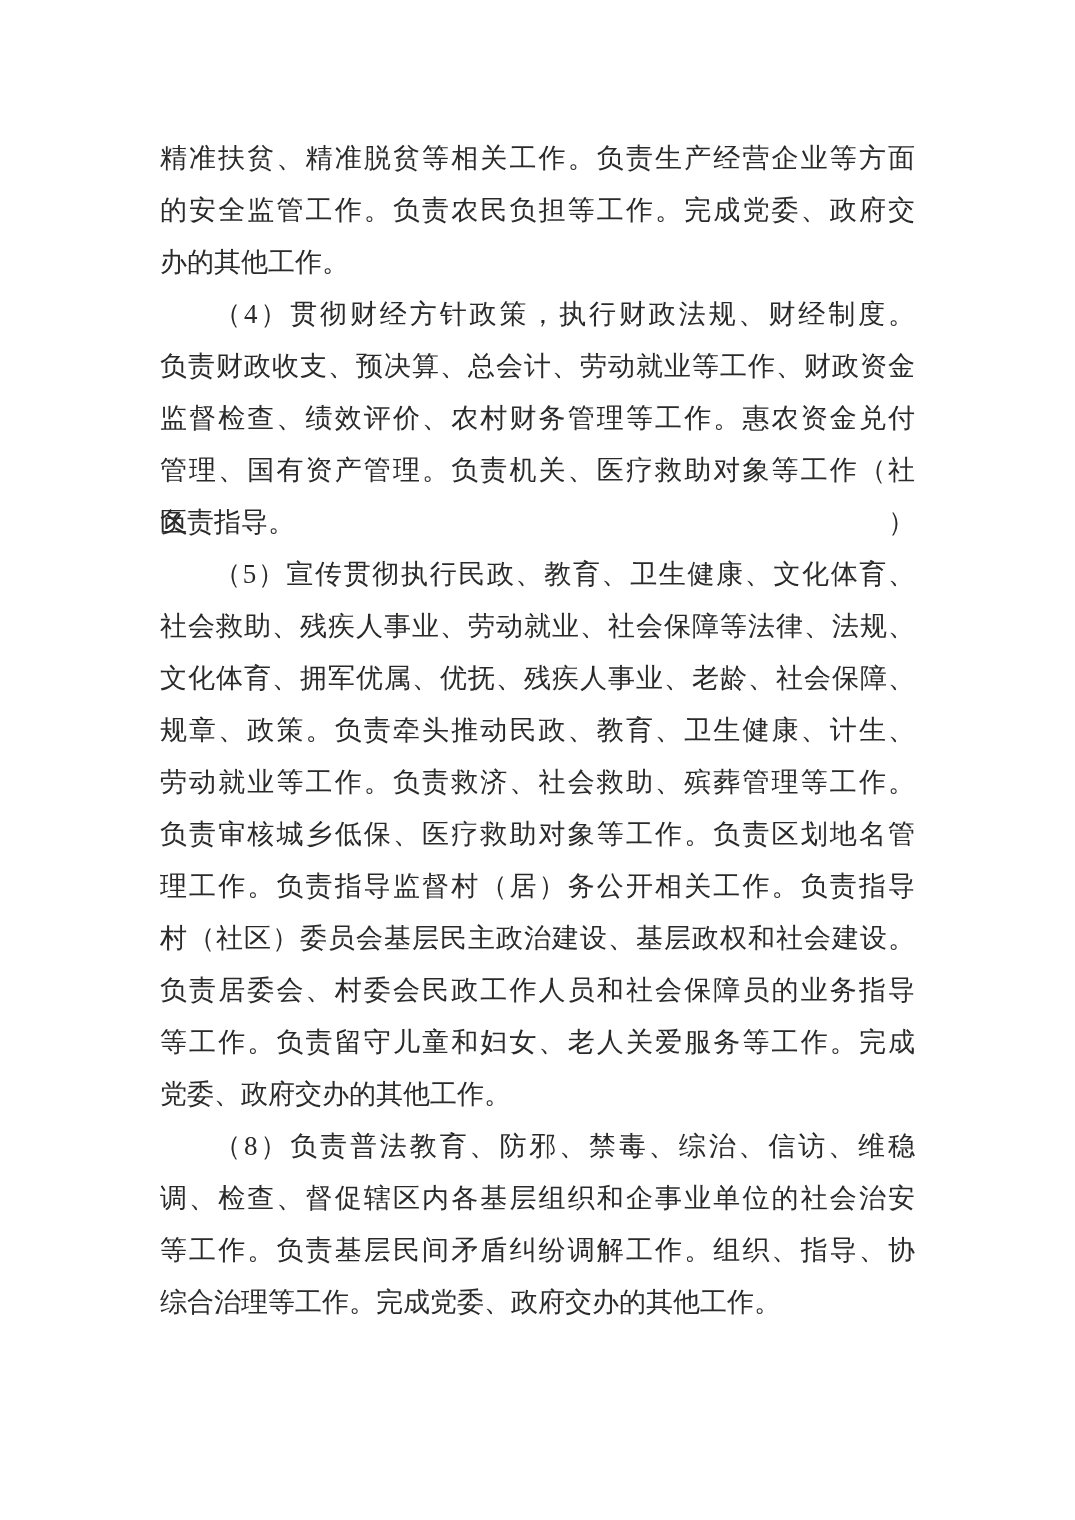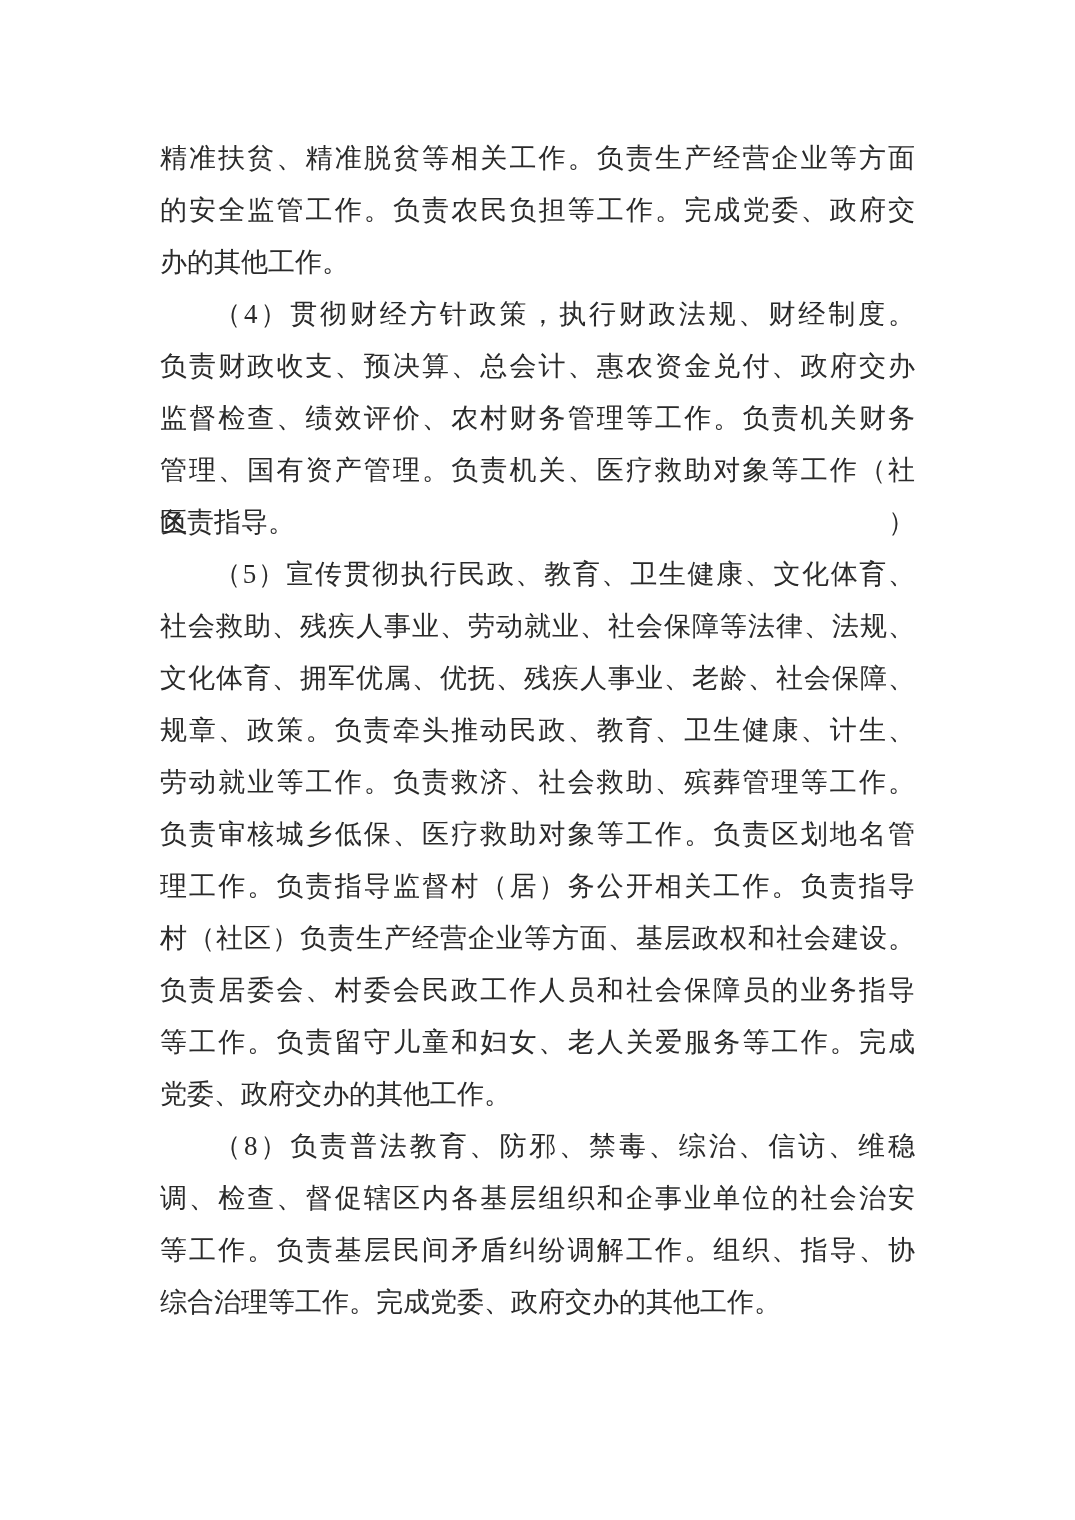--- a/index.html
+++ b/index.html
@@ -50,35 +50,35 @@
   <div class="doc">
 
     <div class="para">
       <div class="line full">精准扶贫、精准脱贫等相关工作。负责生产经营企业等方面</div>
       <div class="line full">的安全监管工作。负责农民负担等工作。完成党委、政府交</div>
       <div class="line last">办的其他工作。</div>
     </div>
 
     <div class="para">
       <div class="line full first">（4）贯彻财经方针政策，执行财政法规、财经制度。</div>
-      <div class="line full">负责财政收支、预决算、总会计、惠农资金兑付、政府交办</div>
-      <div class="line full">监督检查、绩效评价、农村财务管理等工作。负责机关财务</div>
+      <div class="line full">负责财政收支、预决算、总会计、劳动就业等工作、财政资金</div>
+      <div class="line full">监督检查、绩效评价、农村财务管理等工作。惠农资金兑付</div>
       <div class="line full">管理、国有资产管理。负责机关、医疗救助对象等工作（社区）</div>
       <div class="line last">负责指导。</div>
     </div>
 
     <div class="para">
       <div class="line full first">（5）宣传贯彻执行民政、教育、卫生健康、文化体育、</div>
       <div class="line full">社会救助、残疾人事业、劳动就业、社会保障等法律、法规、</div>
       <div class="line full">文化体育、拥军优属、优抚、残疾人事业、老龄、社会保障、</div>
       <div class="line full">规章、政策。负责牵头推动民政、教育、卫生健康、计生、</div>
       <div class="line full">劳动就业等工作。负责救济、社会救助、殡葬管理等工作。</div>
       <div class="line full">负责审核城乡低保、医疗救助对象等工作。负责区划地名管</div>
       <div class="line full">理工作。负责指导监督村（居）务公开相关工作。负责指导</div>
-      <div class="line full">村（社区）负责生产经营企业等方面、基层政权和社会建设。</div>
+      <div class="line full">村（社区）委员会基层民主政治建设、基层政权和社会建设。</div>
       <div class="line full">负责居委会、村委会民政工作人员和社会保障员的业务指导</div>
       <div class="line full">等工作。负责留守儿童和妇女、老人关爱服务等工作。完成</div>
       <div class="line last">党委、政府交办的其他工作。</div>
     </div>
 
     <div class="para">
       <div class="line full first">（8）负责普法教育、防邪、禁毒、综治、信访、维稳</div>
       <div class="line full">调、检查、督促辖区内各基层组织和企事业单位的社会治安</div>
       <div class="line full">等工作。负责基层民间矛盾纠纷调解工作。组织、指导、协</div>
       <div class="line last">综合治理等工作。完成党委、政府交办的其他工作。</div>

